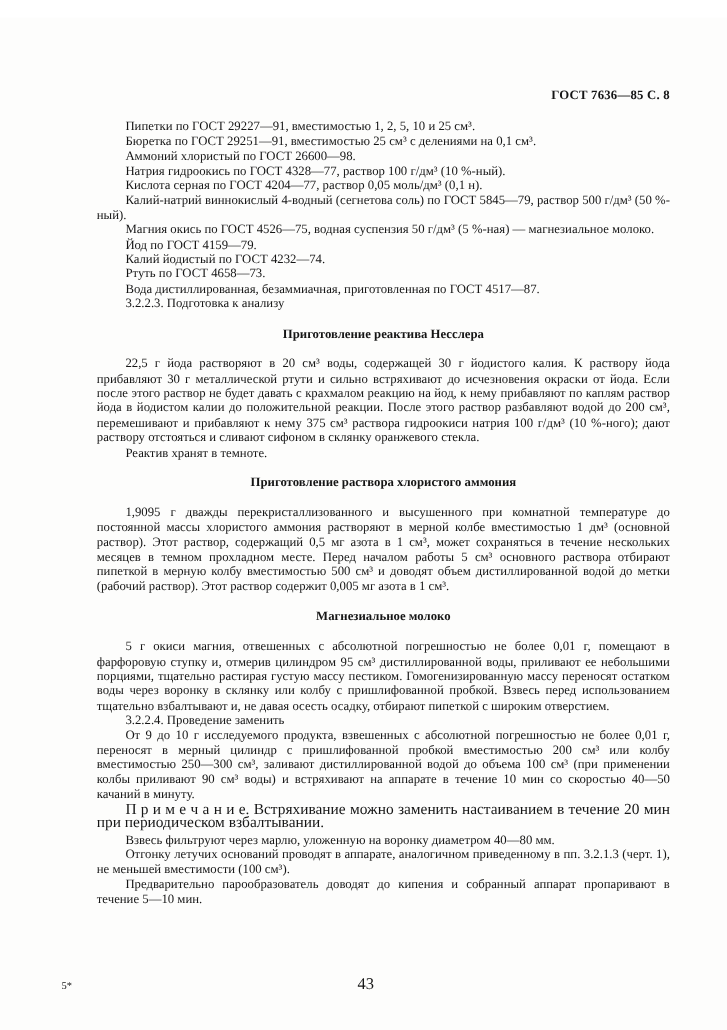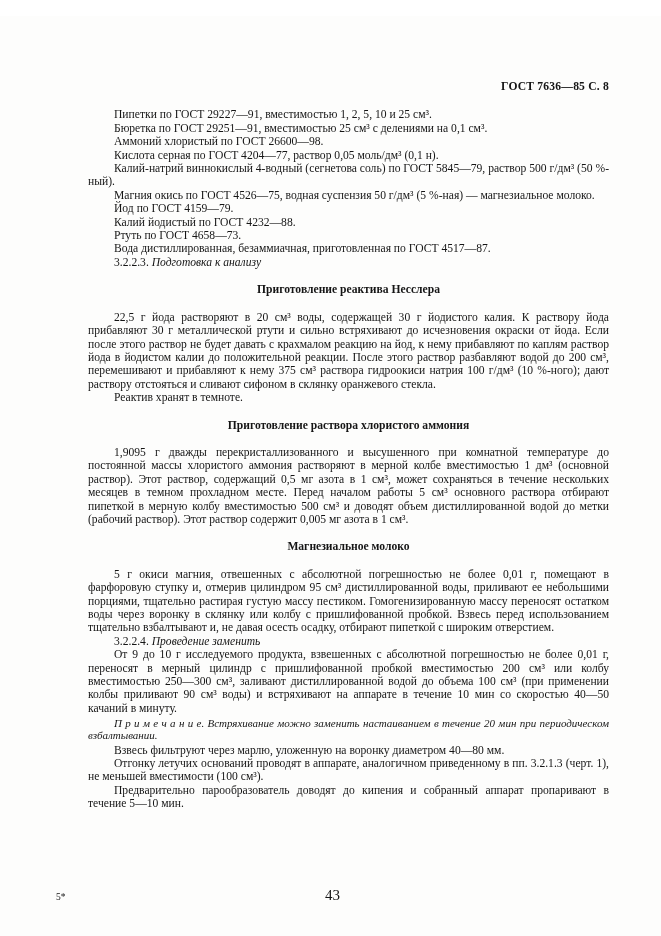--- a/index.html
+++ b/index.html
@@ -32,28 +32,27 @@
   p.body-p {
     text-align: justify;
     text-indent: 26px;
   }
   h3.centered-heading {
     text-align: center;
     font-weight: bold;
     font-size: 11.6px;
     margin: 14px 0;
   }
-  .italic { font-style: italic; }
+  .italic { }
   p.note {
-    font-size: 11px;
+    font-size: 14px;
     line-height: 12.2px;
     text-align: justify;
     text-indent: 26px;
     margin: 2px 0;
-    font-style: italic;
   }
   .footer-row {
     position: absolute;
     left: 56px;
     right: 52px;
     top: 871px;
     height: 16px;
     font-size: 11px;
   }
   .footnote-mark {
@@ -74,25 +73,26 @@
 <body>
 
 <div class="page">
   <div class="content">
 
     <div class="doc-ref">ГОСТ 7636—85 С. 8</div>
 
     <p class="body-p">Пипетки по ГОСТ 29227—91, вместимостью 1, 2, 5, 10 и 25 см³.</p>
     <p class="body-p">Бюретка по ГОСТ 29251—91, вместимостью 25 см³ с делениями на 0,1 см³.</p>
     <p class="body-p">Аммоний хлористый по ГОСТ 26600—98.</p>
+    <p class="body-p">Натрия гидроокись по ГОСТ 4328—77, раствор 100 г/дм³ (10 %-ный).</p>
     <p class="body-p">Кислота серная по ГОСТ 4204—77, раствор 0,05 моль/дм³ (0,1 н).</p>
     <p class="body-p">Калий-натрий виннокислый 4-водный (сегнетова соль) по ГОСТ 5845—79, раствор 500 г/дм³ (50 %-ный).</p>
     <p class="body-p">Магния окись по ГОСТ 4526—75, водная суспензия 50 г/дм³ (5 %-ная) — магнезиальное молоко.</p>
     <p class="body-p">Йод по ГОСТ 4159—79.</p>
-    <p class="body-p">Калий йодистый по ГОСТ 4232—88.</p>
+    <p class="body-p">Калий йодистый по ГОСТ 4232—74.</p>
     <p class="body-p">Ртуть по ГОСТ 4658—73.</p>
     <p class="body-p">Вода дистиллированная, безаммиачная, приготовленная по ГОСТ 4517—87.</p>
 
     <p class="body-p">
       <span>3.2.2.3.</span>
       <span class="italic">Подготовка к анализу</span>
     </p>
 
     <h3 class="centered-heading">Приготовление реактива Несслера</h3>
 

